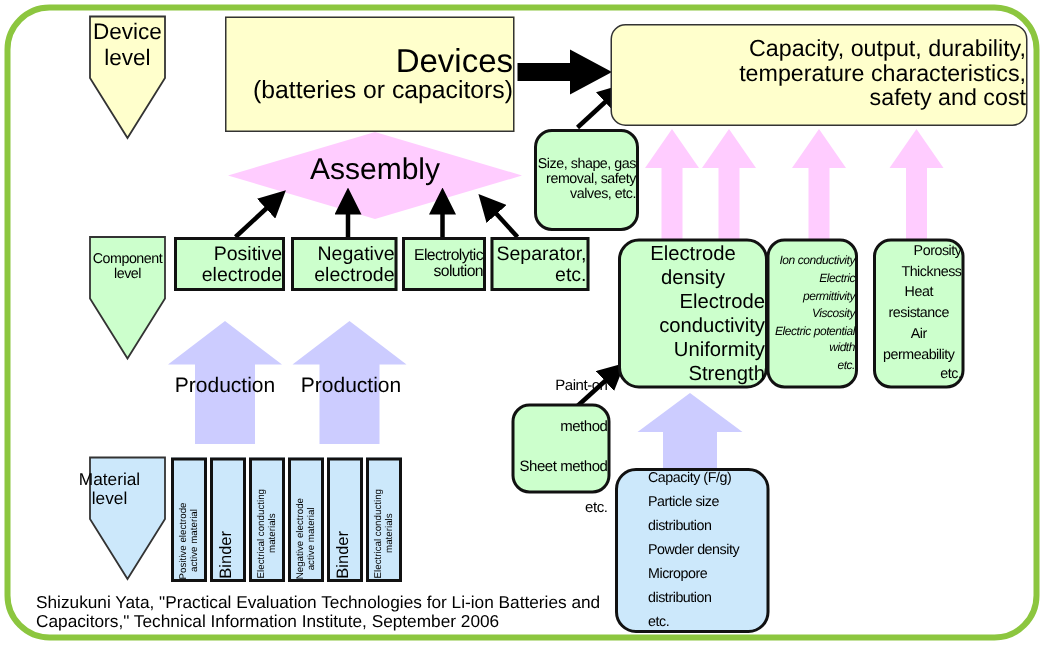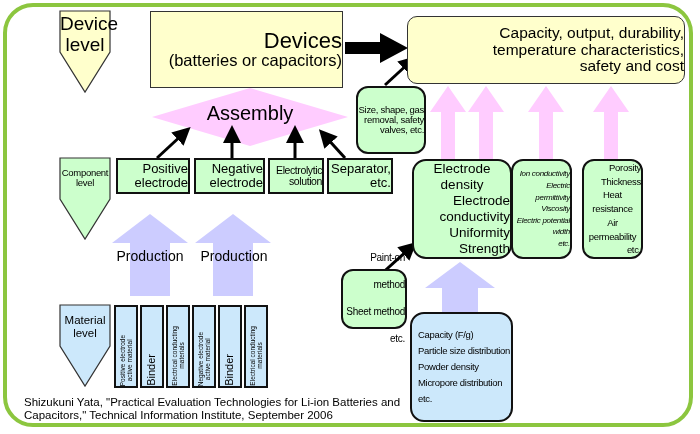--- a/index.html
+++ b/index.html
@@ -50,23 +50,23 @@
   <path d="M345,42 L380,42 L380,33 L408,48 L380,63 L380,54 L345,54 Z" fill="#000"></path>
 
   <line x1="385" y1="85" x2="410" y2="62" stroke="#000" stroke-width="3" marker-end="url(#ah)"></line>
   <line x1="157" y1="158" x2="184" y2="133" stroke="#000" stroke-width="3" marker-end="url(#ah)"></line>
   <line x1="232" y1="158" x2="232" y2="134" stroke="#000" stroke-width="3" marker-end="url(#ah)"></line>
   <line x1="295" y1="158" x2="295" y2="134" stroke="#000" stroke-width="3" marker-end="url(#ah)"></line>
   <line x1="345" y1="158" x2="325" y2="136" stroke="#000" stroke-width="3" marker-end="url(#ah)"></line>
   <line x1="378" y1="277" x2="410" y2="248" stroke="#000" stroke-width="3" marker-end="url(#ah)"></line>
 </svg>
 
-<div class="lbl" style="left:60px;top:14px;width:50px;font-size:19px;">Device level</div>
+<div class="lbl" style="left:60px;top:14px;width:50px;font-size:15px;">Device level</div>
 <div class="lbl" style="left:60px;top:168px;width:50px;font-size:9.5px;letter-spacing:-0.3px;">Component level</div>
-<div class="lbl" style="left:62px;top:314px;width:46px;font-size:11.5px;">Material level</div>
+<div class="lbl" style="left:50px;top:314px;width:46px;font-size:11.5px;">Material level</div>
 
 <div class="box yellow" style="left:150px;top:11px;width:193px;height:77px;flex-direction:column;">
   <div style="font-size:22px;">Devices</div>
   <div style="font-size:16.5px;">(batteries or capacitors)</div>
 </div>
 
 <div class="box yellow" style="left:407px;top:16px;width:278px;height:68px;border-radius:10px;flex-direction:column;font-size:15.5px;">
   <div>Capacity, output, durability,</div>
   <div>temperature characteristics,</div>
   <div>safety and cost</div>
@@ -126,21 +126,21 @@
 <div class="lbl" style="left:110px;top:249px;width:80px;font-size:14px;">Production</div>
 <div class="lbl" style="left:194px;top:249px;width:80px;font-size:14px;">Production</div>
 
 <div class="box greenr" style="left:341px;top:269px;width:66px;height:60px;flex-direction:column;font-size:10px;letter-spacing:-0.3px;gap:16px;">
   <div>Paint-on</div>
   <div>method</div>
   <div>Sheet method</div>
   <div>etc.</div>
 </div>
 
-<div class="box bluer" style="left:410px;top:312px;width:103px;height:110px;flex-direction:column;align-items:flex-start;padding-left:6px;font-size:9.5px;line-height:1.7;letter-spacing:-0.3px;text-align:left;">
+<div class="box bluer" style="left:410px;top:312px;width:103px;height:110px;flex-direction:column;align-items:flex-start;padding-left:20px;font-size:9.5px;line-height:1.7;letter-spacing:-0.3px;text-align:left;">
   <div>Capacity (F/g)</div>
   <div>Particle size distribution</div>
   <div>Powder density</div>
   <div>Micropore distribution</div>
   <div>etc.</div>
 </div>
 
 <div class="box bluebar" style="left:114px;top:305px;width:24px;height:83px;">
   <div class="vtext" style="font-size:6.5px;line-height:1.1;text-align:center;">
     <div>Positive electrode</div>

